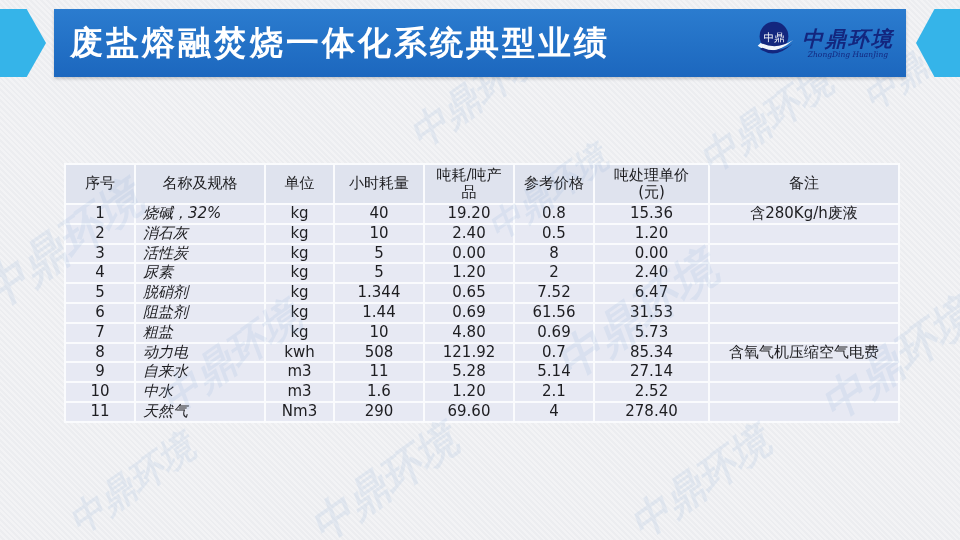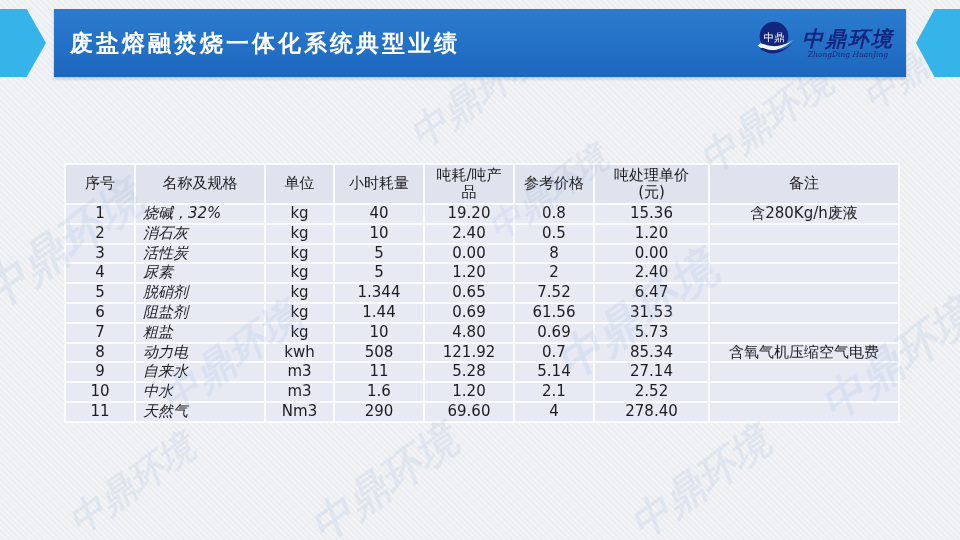--- a/index.html
+++ b/index.html
@@ -18,21 +18,21 @@
   .arrow-right{right:0;width:44px;clip-path:polygon(100% 0,42% 0,0 50%,42% 100%,100% 100%);}
 
   
   .banner{
     position:absolute;left:54px;top:9px;width:852px;height:68px;z-index:3;
     background:linear-gradient(180deg,var(--banner-blue-light,#2b7ccf),var(--banner-blue,#1c67be));
     box-shadow:0 2px 3px rgba(0,0,0,.18);
     display:flex;align-items:center;
   }
   .banner h1{
-    margin:0 0 0 16px;font-size:23px;font-weight:bold;color:#ffffff;
+    margin:0 0 0 16px;font-size:33px;font-weight:bold;color:#ffffff;
     letter-spacing:3px;white-space:nowrap;line-height:68px;
   }
   .logo{position:absolute;right:12px;top:0;height:68px;display:flex;align-items:center;gap:5px;}
   .brand{display:flex;flex-direction:column;align-items:center;line-height:1;}
   .brand-cn{
     font-family:"DejaVu Serif","Liberation Serif",serif;
     font-size:21px;font-weight:bold;font-style:italic;color:#13267e;letter-spacing:2px;
   }
   .brand-en{
     font-family:"DejaVu Serif","Liberation Serif",serif;

